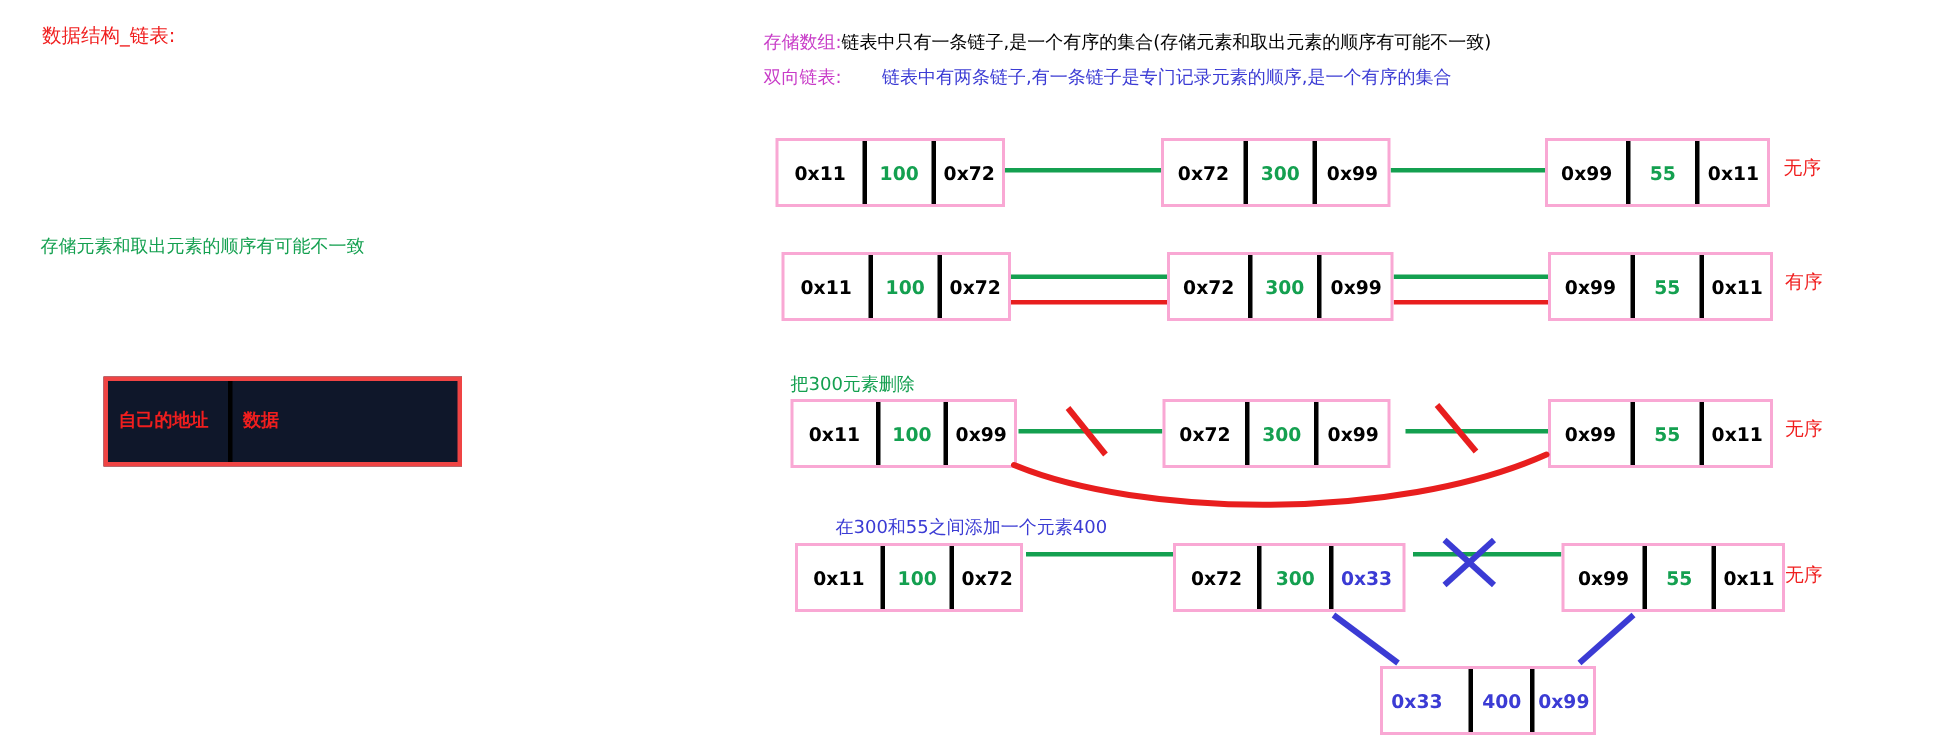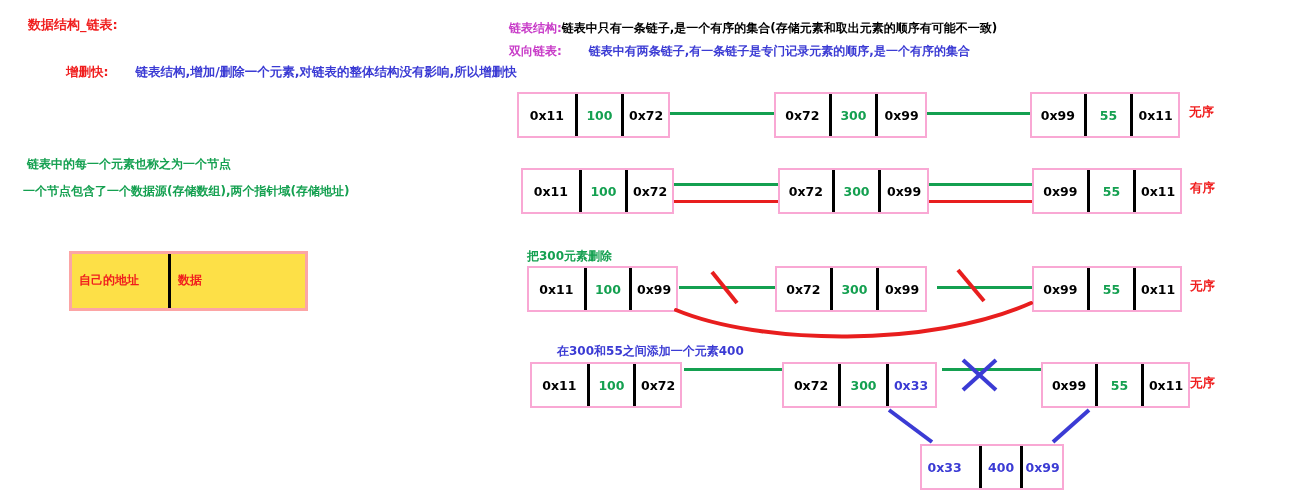--- a/index.html
+++ b/index.html
@@ -18,21 +18,21 @@
     position: absolute;
     left: 0; top: 0;
     width: 1294px;
     height: 500px;
   }
 
   
   .txt {
     position: absolute;
     white-space: nowrap;
-    font-weight: bold;
+    font-weight: normal;
     line-height: 1.0;
   }
   .t-red    { color: #f01e1e; }
   .t-green  { color: #14a050; }
   .t-blue   { color: #3b3bd4; padding-left: 27px; }
   .t-purple { color: #c83cc8; }
   .t-black  { color: #000000; }
 
   .title-main { font-size: 13px; }
   .sub-line   { font-size: 12.5px; }
@@ -60,24 +60,23 @@
   }
   .cell + .cell { border-left: 3px solid #000000; }
   .c-addr { color: #000000; }
   .c-data { color: #14a050; }
   .c-blue { color: #3b3bd4; }
 
   
   .descbox {
     position: absolute;
     display: flex;
-    border: 3px solid #fca5a5;
-    background: #fde047;
+    border: 3px solid #ef4444;
+    background: #0f172a;
     box-sizing: border-box;
-    gap: 16px;
   }
   .descbox .cell {
     color: #f01e1e;
     font-size: 12px;
     padding: 0 7px;
     text-align: left;
     justify-content: flex-start;
     white-space: normal;
     line-height: 1.45;
   }
@@ -99,34 +98,30 @@
   }
 </style>
 </head>
 <body>
 
 <div id="stage">
 
   <div class="txt title-main t-red" style="left:28px; top:18px;">数据结构_链表:</div>
 
 
-  <div class="txt sub-line" style="left:66px; top:66px;">
-    <span class="t-red">增删快:</span><span class="t-blue">链表结构,增加/删除一个元素,对链表的整体结构没有影响,所以增删快</span>
-  </div>
-
-  <div class="txt note-line t-green" style="left:27px; top:158px;">链表中的每一个元素也称之为一个节点</div>
-  <div class="txt note-line t-green" style="left:23px; top:185px;">一个节点包含了一个数据源(存储数组),两个指针域(存储地址)</div>
+
+  <div class="txt note-line t-green" style="left:27px; top:158px;">存储元素和取出元素的顺序有可能不一致</div>
 
   <div class="descbox" style="left:69px; top:251px; width:239px; height:60px;">
     <div class="cell" style="width:80px;">自己的地址</div>
     <div class="cell" style="width:74px;">数据</div>
   </div>
 
   <div class="txt hdr-line" style="left:509px; top:22px;">
-    <span class="t-purple">链表结构:</span><span class="t-black">链表中只有一条链子,是一个有序的集合(存储元素和取出元素的顺序有可能不一致)</span>
+    <span class="t-purple">存储数组:</span><span class="t-black">链表中只有一条链子,是一个有序的集合(存储元素和取出元素的顺序有可能不一致)</span>
   </div>
   <div class="txt hdr-line" style="left:509px; top:45px;">
     <span class="t-purple">双向链表:</span><span class="t-blue">链表中有两条链子,有一条链子是专门记录元素的顺序,是一个有序的集合</span>
   </div>
 
   <div class="line l-green" style="left:670px; top:112px; width:104px;"></div>
   <div class="line l-green" style="left:927px; top:112px; width:103px;"></div>
 
   <div class="node" style="left:517px; top:92px; width:153px; height:46px;">
     <div class="cell c-addr" style="width:56px;">0x11</div>

